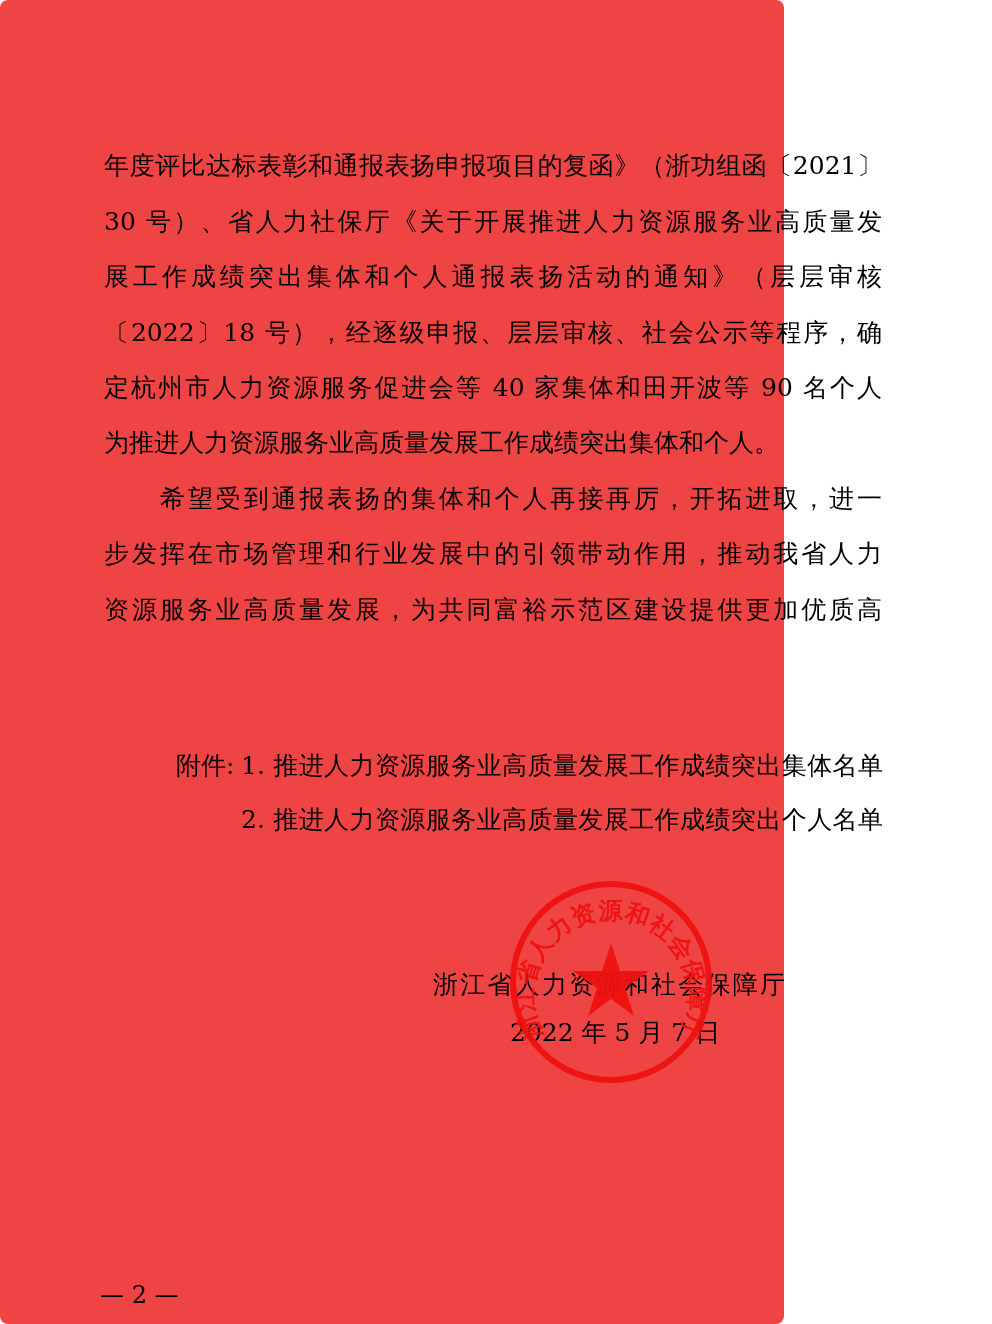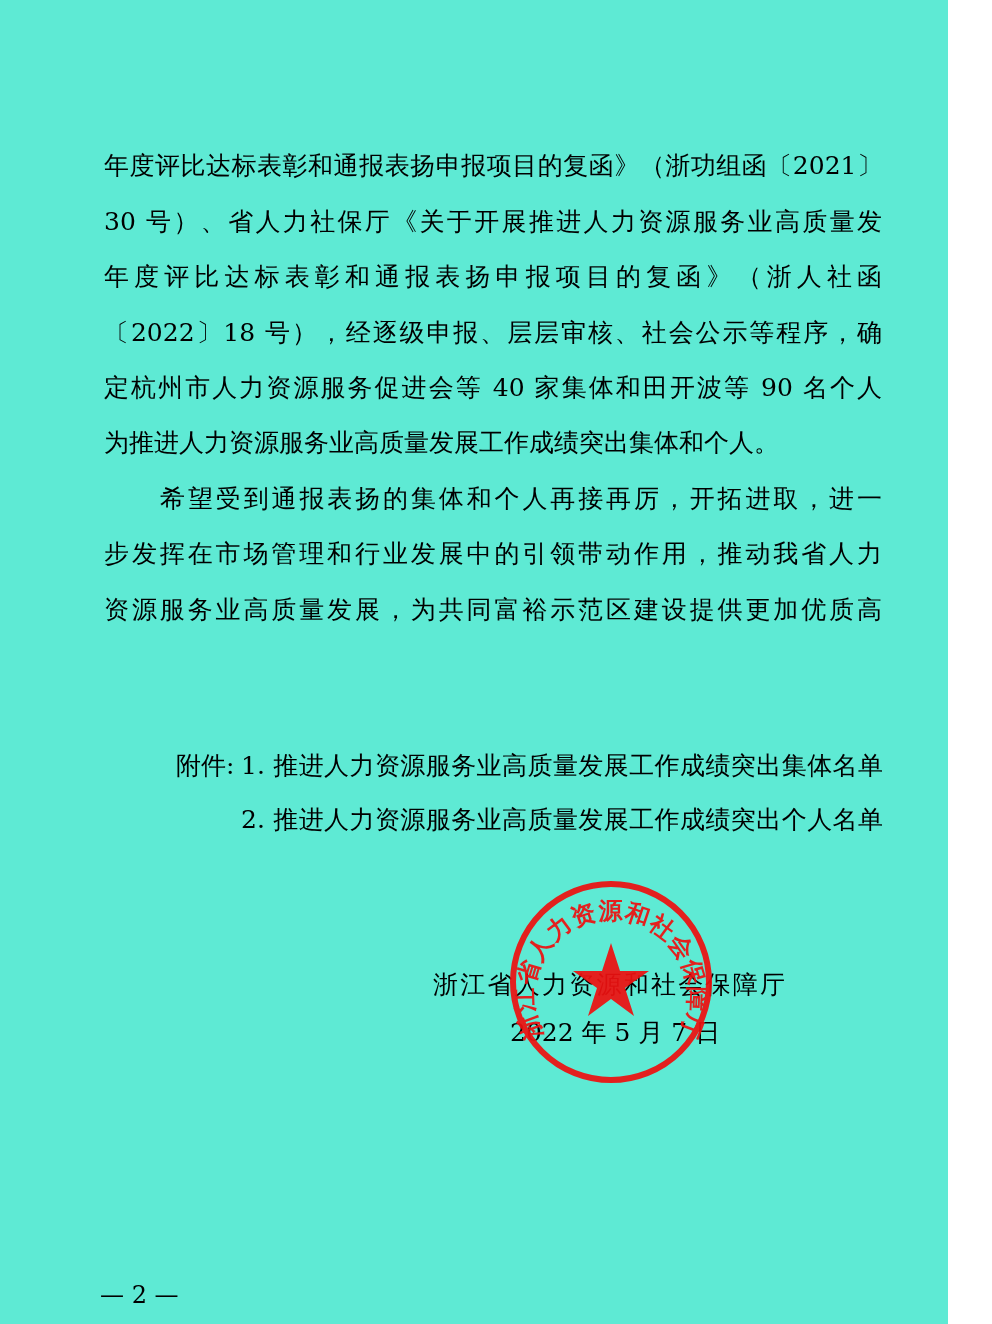--- a/index.html
+++ b/index.html
@@ -11,23 +11,24 @@
       width: 992px;
       height: 1324px;
       position: relative;
       overflow: hidden;
       font-family: "DejaVu Serif", "Liberation Serif", serif;
       color: #000000;
     }
     .page {
       position: absolute;
       left: 0; top: 0;
-      width: 948px;
+      width: 784px;
       height: 1324px;
-      background: #5eead4;
+      background: #ef4444;
+      border-radius: 8px;
     }
     .line {
       position: absolute;
       left: 104px;
       width: 778px;
       height: 34px;
       font-size: 25px;
       line-height: 34px;
       white-space: nowrap;
       text-align: justify;
@@ -97,21 +98,21 @@
       font-family: "DejaVu Serif", serif;
     }
   </style>
 </head>
 <body>
 
 <div class="page">
 
   <div class="line" style="top:149px;">年度评比达标表彰和通报表扬申报项目的复函》（浙功组函〔2021〕</div>
   <div class="line" style="top:205px;">30 号）、省人力社保厅《关于开展推进人力资源服务业高质量发</div>
-  <div class="line" style="top:260px;">年度评比达标表彰和通报表扬申报项目的复函》（浙人社函</div>
+  <div class="line" style="top:260px;">展工作成绩突出集体和个人通报表扬活动的通知》（层层审核</div>
   <div class="line" style="top:316px;">〔2022〕18 号），经逐级申报、层层审核、社会公示等程序，确</div>
   <div class="line" style="top:371px;">定杭州市人力资源服务促进会等 40 家集体和田开波等 90 名个人</div>
   <div class="line last" style="top:426px;">为推进人力资源服务业高质量发展工作成绩突出集体和个人。</div>
 
   <div class="line indent" style="top:482px;">希望受到通报表扬的集体和个人再接再厉，开拓进取，进一</div>
   <div class="line" style="top:537px;">步发挥在市场管理和行业发展中的引领带动作用，推动我省人力</div>
   <div class="line" style="top:593px;">资源服务业高质量发展，为共同富裕示范区建设提供更加优质高</div>
 
   <div class="attach attach-label">附件:</div>
   <div class="attach attach-item" style="top:749px;">1. 推进人力资源服务业高质量发展工作成绩突出集体名单</div>

